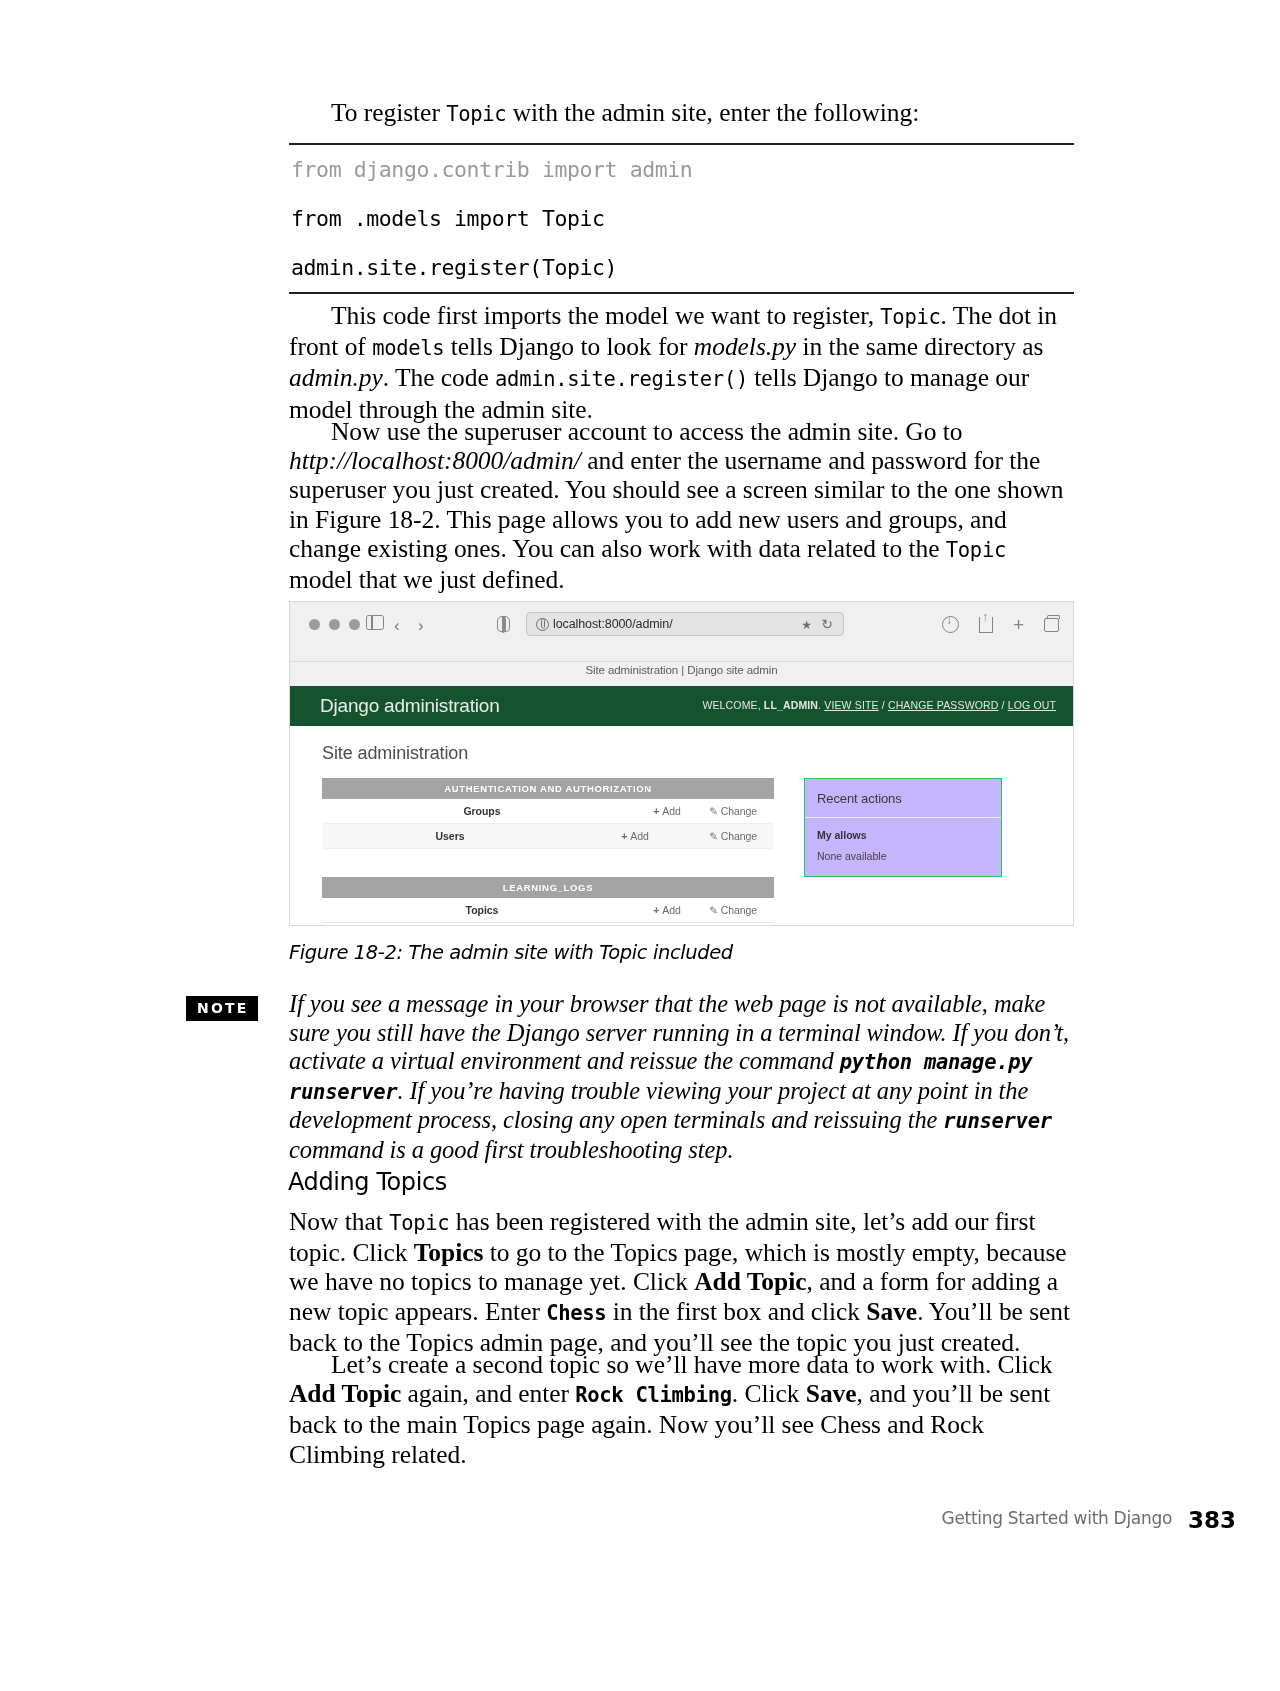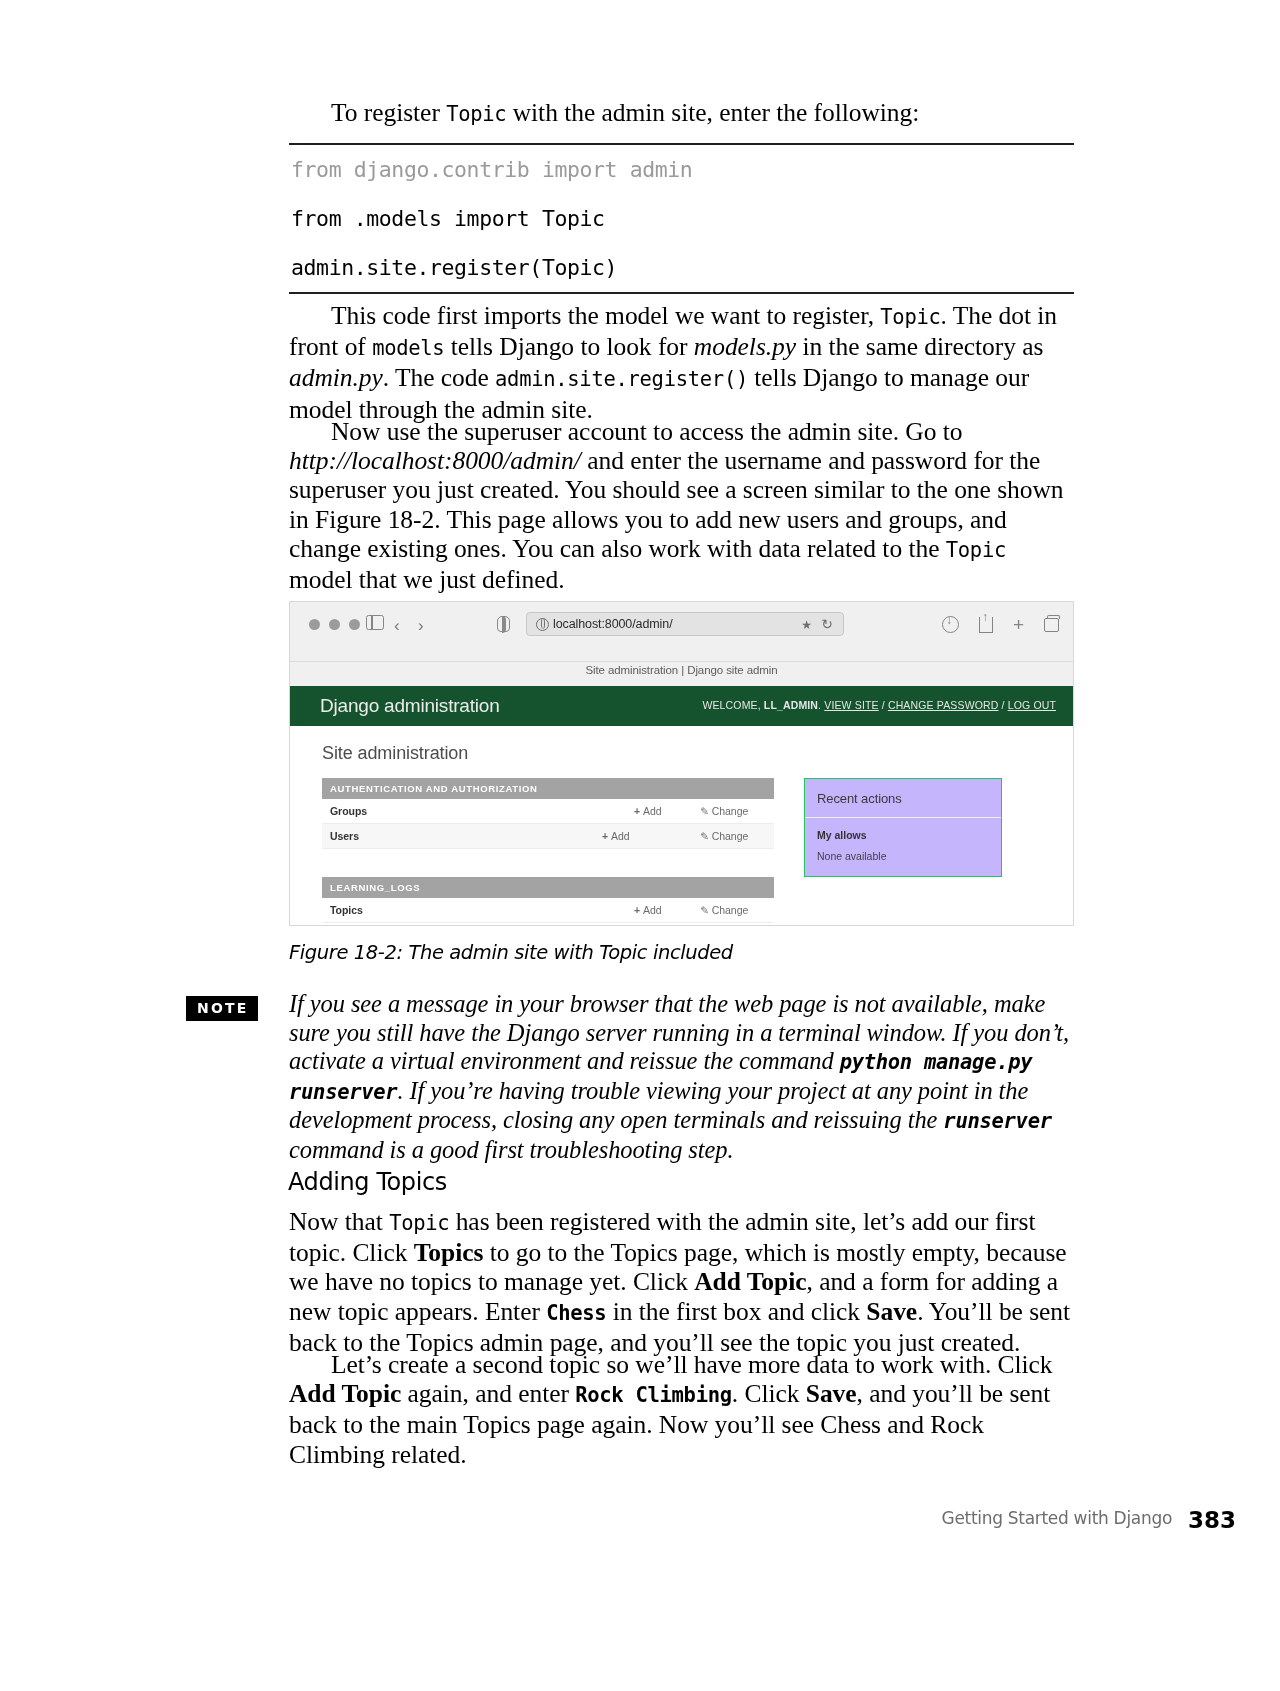--- a/index.html
+++ b/index.html
@@ -282,21 +282,21 @@
     font-size: 18px;
     color: #4d4d4d;
     padding: 17px 0 0 10px;
     letter-spacing: -0.1px;
   }
   .dj-cols {
     display: flex;
     gap: 30px;
     padding: 14px 10px 0 10px;
   }
-  .dj-main { width: 452px; }
+  .dj-main { width: 452px; text-align: center; }
   .dj-side { width: 198px; }
 
   .app-table { width: 100%; }
   .app-caption {
     background: #a3a3a3;
     color: #ffffff;
     font-size: 9.5px;
     font-weight: bold;
     letter-spacing: 0.65px;
     padding: 5px 8px 5px 8px;

